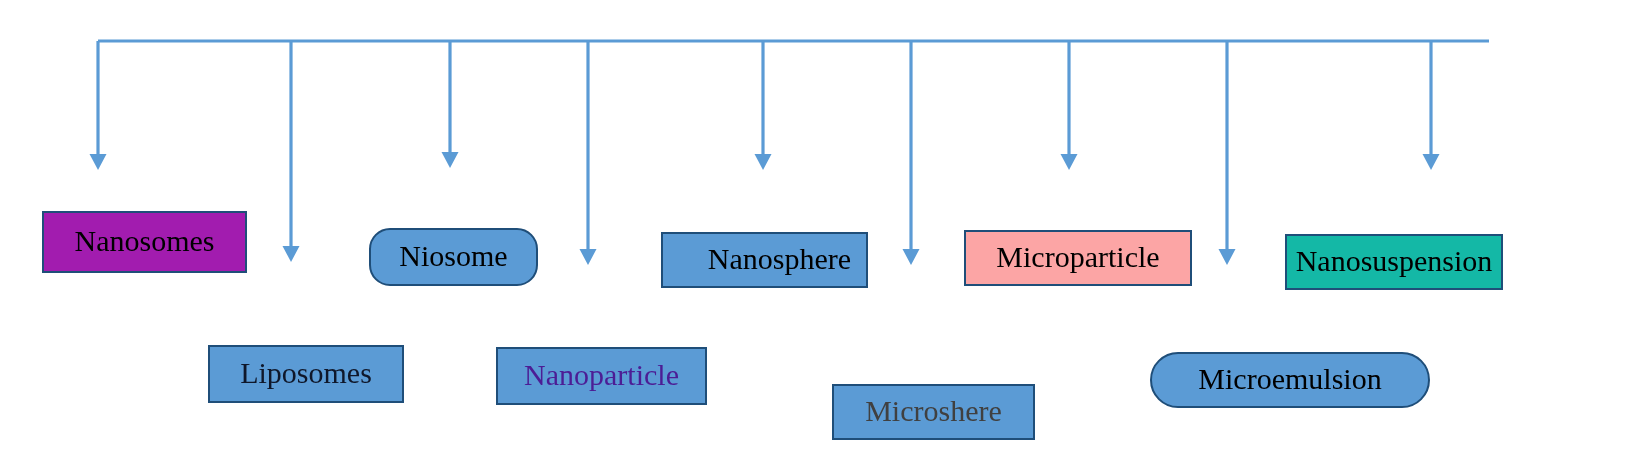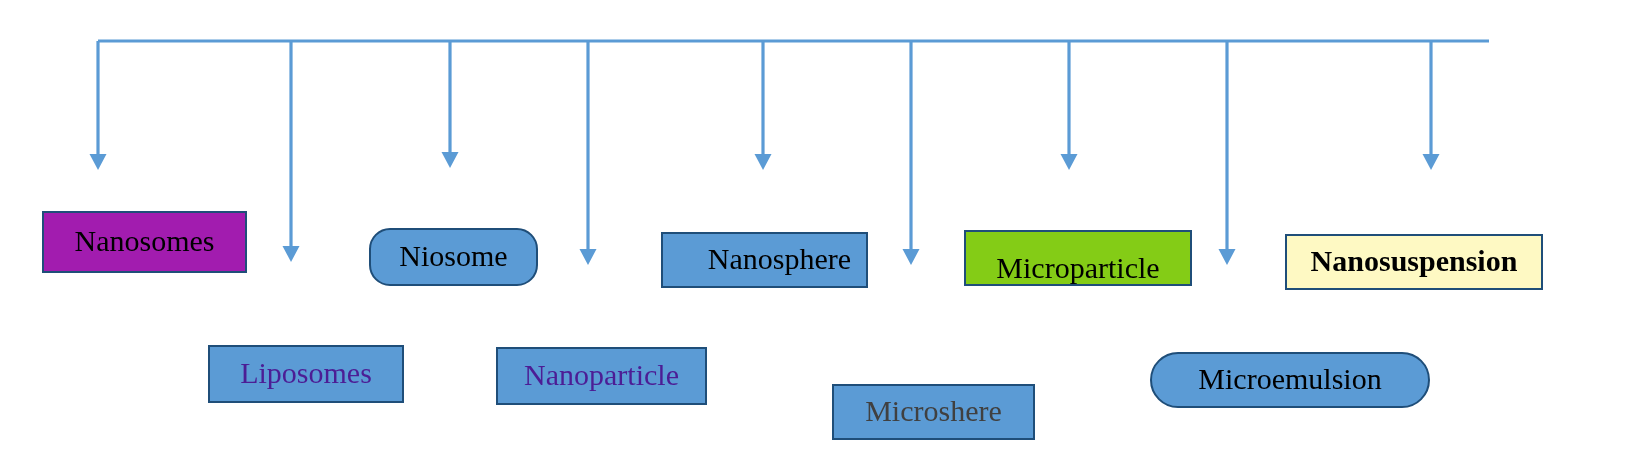--- a/index.html
+++ b/index.html
@@ -71,39 +71,39 @@
         <polygon points="1218.5,249 1235.5,249 1227,265" fill="#5b9bd5"></polygon>
         <line x1="1431" y1="41" x2="1431" y2="154" stroke="#5b9bd5" stroke-width="3.2" stroke-linecap="butt"></line>
         <polygon points="1422.5,154 1439.5,154 1431,170" fill="#5b9bd5"></polygon>
       </g>
   </svg>
 
   <div id="nodes-layer">
       <div class="node-box" style="left: 42px; top: 211px; width: 205px; height: 62px; font-size: 30px; background: #a21caf; border-color: rgb(31, 78, 121); color: rgb(0, 0, 0);">
         <span class="node-label">Nanosomes</span>
       </div>
-      <div class="node-box" style="left: 208px; top: 345px; width: 196px; height: 58px; font-size: 30px; background: rgb(91, 155, 213); border-color: rgb(31, 78, 121); color: #4c1d95;">
+      <div class="node-box" style="left: 208px; top: 345px; width: 196px; height: 58px; font-size: 30px; background: rgb(91, 155, 213); border-color: rgb(31, 78, 121); color: #0f172a;">
         <span class="node-label">Liposomes</span>
       </div>
       <div class="node-box" style="left: 369px; top: 228px; width: 169px; height: 58px; font-size: 30px; background: rgb(91, 155, 213); border-color: rgb(31, 78, 121); color: rgb(0, 0, 0); border-radius: 21px;">
         <span class="node-label">Niosome</span>
       </div>
       <div class="node-box" style="left: 496px; top: 347px; width: 211px; height: 58px; font-size: 30px; background: rgb(91, 155, 213); border-color: rgb(31, 78, 121); color: #4c1d95;">
         <span class="node-label">Nanoparticle</span>
       </div>
       <div class="node-box" style="left: 661px; top: 232px; width: 207px; height: 56px; font-size: 30px; background: rgb(91, 155, 213); border-color: rgb(31, 78, 121); color: rgb(0, 0, 0); padding-left: 30px;">
         <span class="node-label">Nanosphere</span>
       </div>
       <div class="node-box" style="left: 832px; top: 352px; width: 203px; height: 56px; font-size: 30px; background: rgb(91, 155, 213); border-color: rgb(31, 78, 121); color: #404040; margin-top: 32px;">
         <span class="node-label">Microshere</span>
       </div>
-      <div class="node-box" style="left: 964px; top: 230px; width: 228px; height: 56px; font-size: 30px; background: #84cc16; border-color: rgb(31, 78, 121); color: rgb(0, 0, 0); align-items: flex-end;">
+      <div class="node-box" style="left: 964px; top: 230px; width: 228px; height: 56px; font-size: 30px; background: #fca5a5; border-color: rgb(31, 78, 121); color: rgb(0, 0, 0);">
         <span class="node-label">Microparticle</span>
       </div>
       <div class="node-box" style="left: 1150px; top: 352px; width: 280px; height: 56px; font-size: 30px; background: rgb(91, 155, 213); border-color: rgb(31, 78, 121); color: rgb(0, 0, 0); border-radius: 28px;">
         <span class="node-label">Microemulsion</span>
       </div>
-      <div class="node-box" style="left: 1285px; top: 234px; width: 258px; height: 56px; font-size: 30px; background: #fef9c3; border-color: rgb(31, 78, 121); color: rgb(0, 0, 0); font-weight: bold;">
+      <div class="node-box" style="left: 1285px; top: 234px; width: 218px; height: 56px; font-size: 30px; background: #14b8a6; border-color: rgb(31, 78, 121); color: rgb(0, 0, 0);">
         <span class="node-label">Nanosuspension</span>
       </div>
     </div>
 
 </div>
 
 </body></html>

